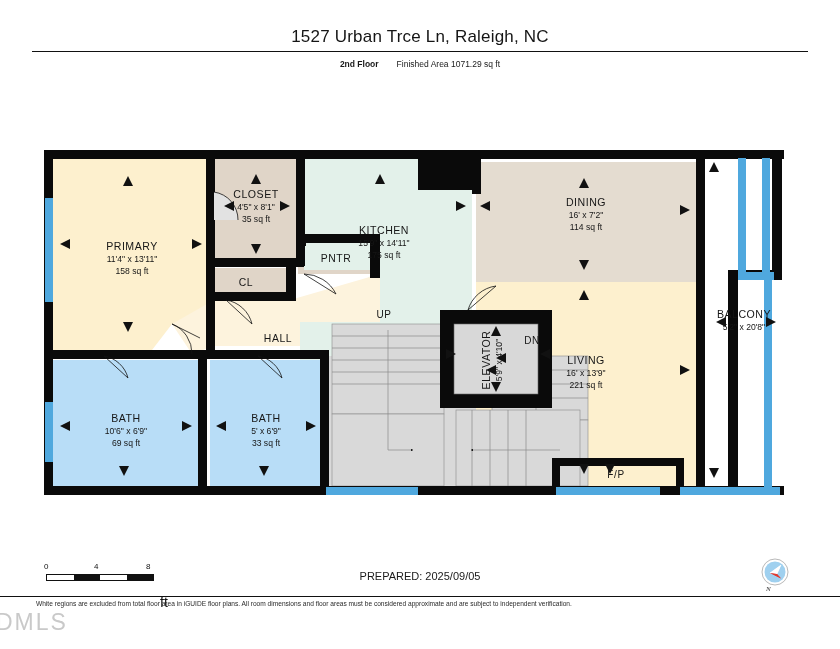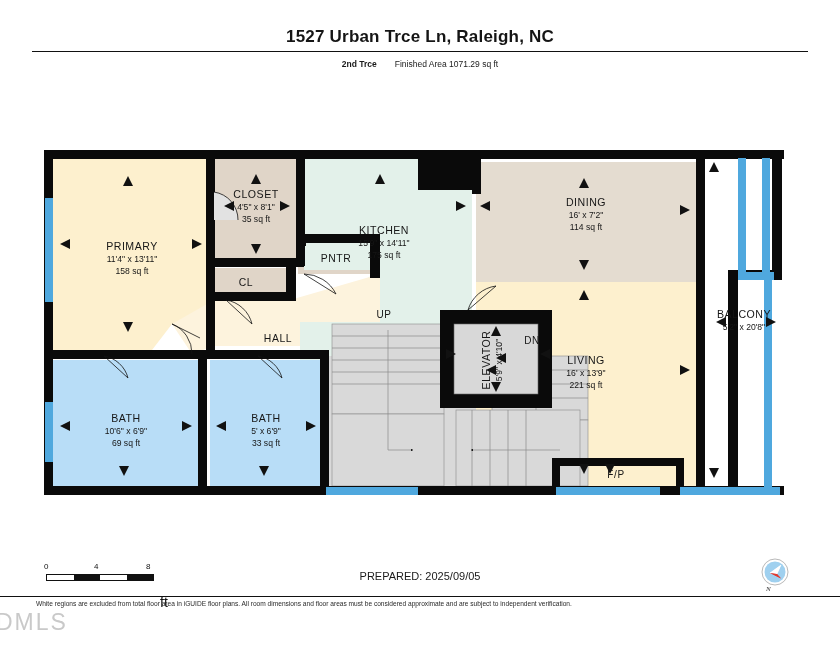--- a/index.html
+++ b/index.html
@@ -17,21 +17,21 @@
     background: #ffffff;
   }
 
   
   #header-title {
     position: absolute;
     left: 0; top: 27px;
     width: 840px;
     text-align: center;
     font-size: 17px;
-    font-weight: bold;
+    font-weight: normal;
     color: #151515;
     letter-spacing: 0.2px;
   }
   #header-rule {
     position: absolute;
     left: 32px; top: 51px;
     width: 776px; height: 0;
     border-top: 1.6px solid #111;
   }
   #subheader {
@@ -134,21 +134,21 @@
   }
 </style>
 </head>
 <body>
 
 <div id="page">
 
   <div id="header-title">1527 Urban Trce Ln, Raleigh, NC</div>
   <div id="header-rule"></div>
   <div id="subheader">
-    <span class="floor-label">2nd Trce</span><span class="area-label">Finished Area 1071.29 sq ft</span>
+    <span class="floor-label">2nd Floor</span><span class="area-label">Finished Area 1071.29 sq ft</span>
   </div>
 
   <div id="plan">
   <svg width="840" height="400" viewBox="0 0 420 200" xmlns="http://www.w3.org/2000/svg">
     <defs>
       <style>
         .wall { fill:#0a0a0a; }
         .win  { fill:#4FA8DE; }
         .winw { fill:#ffffff; }
         .stair{ fill:#D9D9D9; stroke:#8a8a8a; stroke-width:0.3; }

